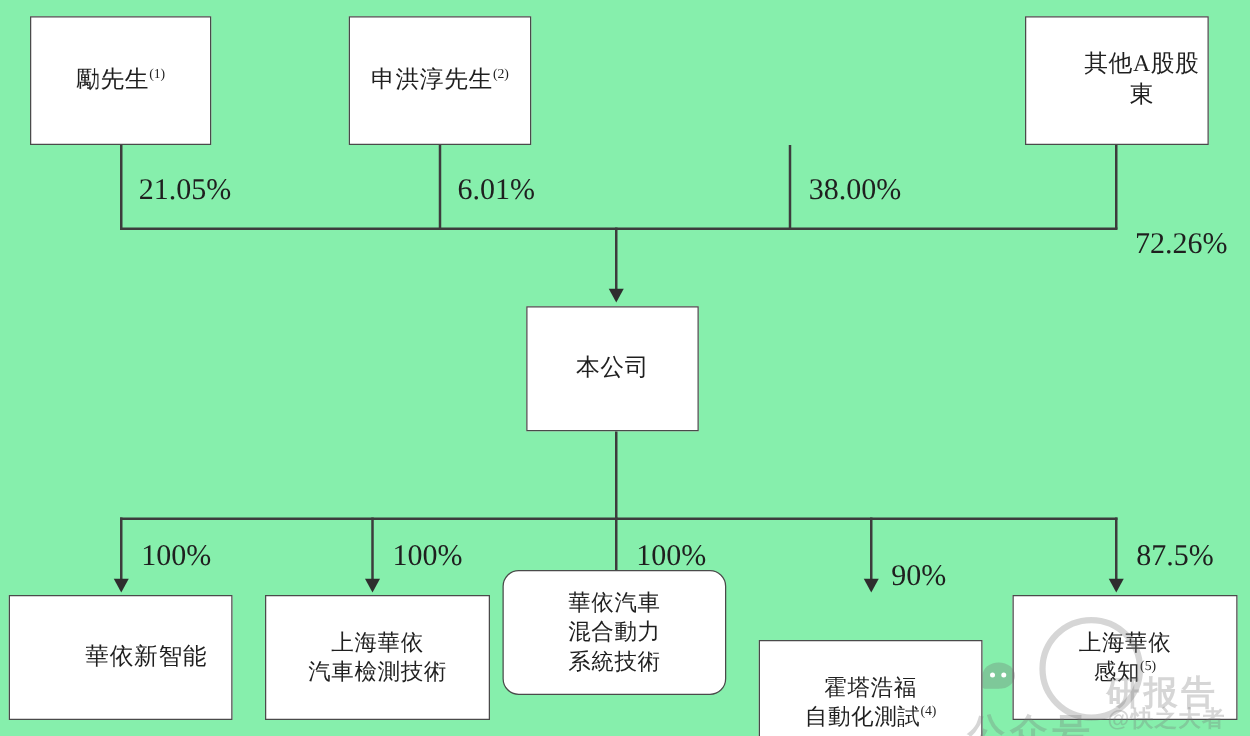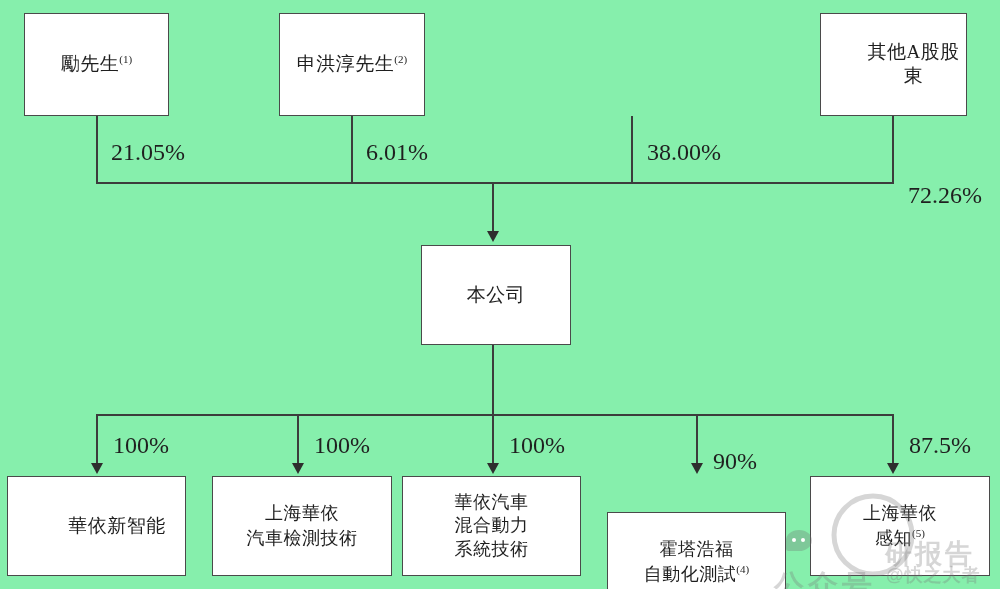--- a/index.html
+++ b/index.html
@@ -139,21 +139,21 @@
   <div class="edge-h" style="left:96px; top:182px; width:798px;"></div>
 
   <div class="edge-v" style="left:492px; top:182px; height:52px;"></div>
   <div class="arrow-head" style="left:487px; top:231px;"></div>
 
   <div class="pct-label" style="left:111px; top:139px;">21.05%</div>
   <div class="pct-label" style="left:366px; top:139px;">6.01%</div>
   <div class="pct-label" style="left:647px; top:139px;">38.00%</div>
   <div class="pct-label" style="left:908px; top:152px;margin-top:30px;">72.26%</div>
 
-  <div class="node-box" style="left:421px; top:245px; width:150px; height:100px;">
+  <div class="node-box" style="left:421px; top:245px; width:138px; height:100px;">
     <div class="node-label">本公司</div>
   </div>
 
   <div class="edge-v" style="left:492px; top:345px; height:70px;"></div>
 
   <div class="edge-h" style="left:96px; top:414px; width:798px;"></div>
 
   <div class="edge-v" style="left:96px;  top:414px; height:52px;"></div>
   <div class="arrow-head" style="left:91px;  top:463px;"></div>
 
@@ -177,21 +177,21 @@
 
   <div class="node-box" style="left:7px; top:476px; width:179px; height:100px;padding-left:41px;">
     <div class="node-label"><span>華依新智能</span><span class="sup"></span></div>
   </div>
 
   <div class="node-box" style="left:212px; top:476px; width:180px; height:100px;">
     <div class="node-label small"><span>上海華依
 汽車檢測技術</span><span class="sup"></span></div>
   </div>
 
-  <div class="node-box" style="left:402px; top:476px; width:179px; height:100px;">
+  <div class="node-box" style="left:402px; top:456px; width:179px; height:100px;border-radius:13px;">
     <div class="node-label small"><span>華依汽車
 混合動力
 系統技術</span><span class="sup"></span></div>
   </div>
 
   <div class="node-box" style="left:607px; top:476px; width:179px; height:100px;margin-top:36px;">
     <div class="node-label small"><span>霍塔浩福
 自動化測試</span><span class="sup">(4)</span></div>
   </div>
 

